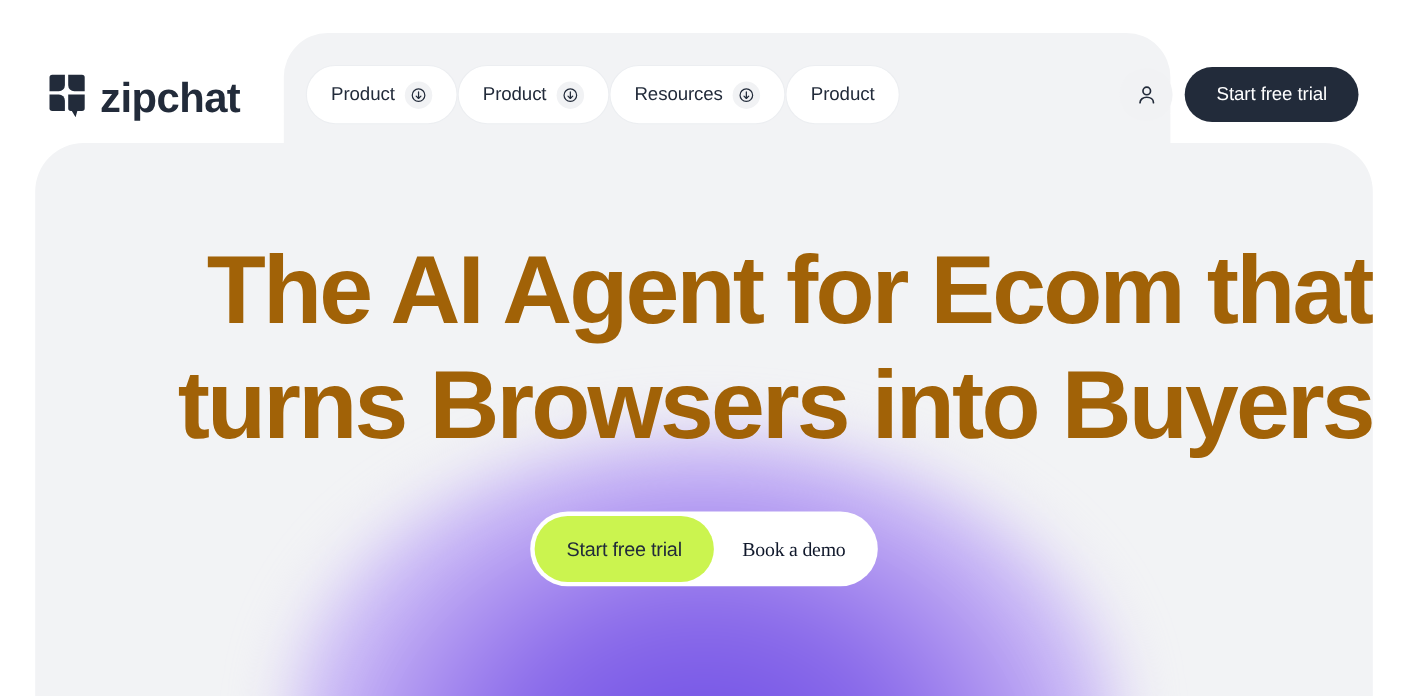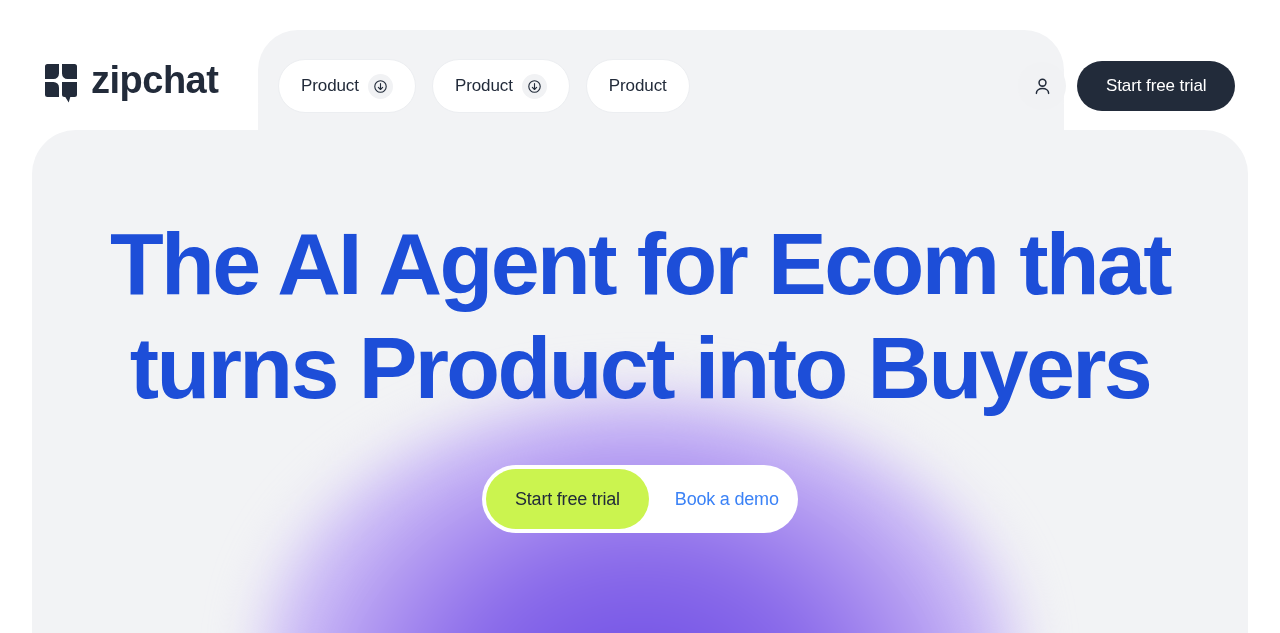--- a/index.html
+++ b/index.html
@@ -81,40 +81,40 @@
     width: 806px;
     height: 40px;
     background: #f2f3f5;
   }
 
   .logo {
     position: absolute;
     left: 42px;
     top: 61px;
     display: flex;
-    align-items: flex-start;
+    align-items: flex-end;
     gap: 11px;
     height: 48px;
   }
   .logo-mark { width: 38px; height: 44px; display: block; }
   .logo-text {
     font-size: 38px;
     font-weight: 700;
     color: #222b3a;
     letter-spacing: -0.5px;
     line-height: 1;
     font-family: "Liberation Sans", sans-serif;
   }
 
   .nav {
     position: absolute;
     left: 278px;
     top: 59px;
     display: flex;
-    gap: 16px;
+    gap: 0;
     height: 54px;
   }
   .nav-pill {
     display: flex;
     align-items: center;
     gap: 9px;
     height: 54px;
     padding: 0 22px;
     background: #ffffff;
     border: 1px solid #eceef1;
@@ -182,23 +182,24 @@
     top: 0;
     width: 1216px;
     padding-top: 90px;
     text-align: center;
     z-index: 2;
   }
   .hero-title {
     font-size: 88px;
     line-height: 1.0;
     font-weight: 700;
-    color: #1d4ed8;
+    color: #a16207;
     letter-spacing: -2.6px;
     font-family: "Liberation Sans", sans-serif;
+    text-align: right;
   }
   .hero-title .line { display: block; }
   .hero-title .line + .line { margin-top: 16px; }
 
   .hero-actions {
     margin: 53px auto 0;
     width: 316px;
     height: 68px;
     background: #ffffff;
     border-radius: 34px;
@@ -218,42 +219,42 @@
     font-size: 18px;
     font-weight: 500;
     letter-spacing: -0.2px;
     cursor: pointer;
     white-space: nowrap;
   }
   .btn-secondary {
     height: 60px;
     padding: 0 26px;
     background: transparent;
-    color: #3b82f6;
+    color: #0f172a;
     border: none;
     border-radius: 30px;
-    font-family: Liberation Sans, sans-serif;
+    font-family: Liberation Serif, serif;
     font-size: 18px;
     font-weight: 500;
     letter-spacing: -0.2px;
     cursor: pointer;
     white-space: nowrap;
   }
 </style>
 </head>
 <body>
 
 <div class="page-panel">
 
   <div class="hero-glow"></div>
 
   <section class="hero">
     <h1 class="hero-title">
       <span class="line">The AI Agent for Ecom that</span>
-      <span class="line">turns Product into Buyers</span>
+      <span class="line">turns Browsers into Buyers</span>
     </h1>
 
     <div class="hero-actions">
       <button class="btn-primary">Start free trial</button>
       <button class="btn-secondary">Book a demo</button>
     </div>
   </section>
 </div>
 
 <header class="site-header">
@@ -287,20 +288,29 @@
       <span class="nav-pill-label">Product</span>
       <span class="nav-chevron">
         <svg width="15" height="15" viewBox="0 0 16 16" fill="none">
           <circle cx="8" cy="8" r="6.1" stroke="#222b3a" stroke-width="1.2"></circle>
           <path d="M8 4.9v6.2M5.7 8.9 8 11.2l2.3-2.3" stroke="#222b3a" stroke-width="1.2" stroke-linecap="round" stroke-linejoin="round"></path>
         </svg>
       </span>
     </div>
 
 
+    <div class="nav-pill">
+      <span class="nav-pill-label">Resources</span>
+      <span class="nav-chevron">
+        <svg width="15" height="15" viewBox="0 0 16 16" fill="none">
+          <circle cx="8" cy="8" r="6.1" stroke="#222b3a" stroke-width="1.2"></circle>
+          <path d="M8 4.9v6.2M5.7 8.9 8 11.2l2.3-2.3" stroke="#222b3a" stroke-width="1.2" stroke-linecap="round" stroke-linejoin="round"></path>
+        </svg>
+      </span>
+    </div>
 
     <div class="nav-pill">
       <span class="nav-pill-label">Product</span>
     </div>
 
   </nav>
 
   <button class="account-btn">
     <svg width="21" height="21" viewBox="0 0 22 22" fill="none">
       <circle cx="11" cy="7" r="3.6" stroke="#222b3a" stroke-width="1.6"></circle>

